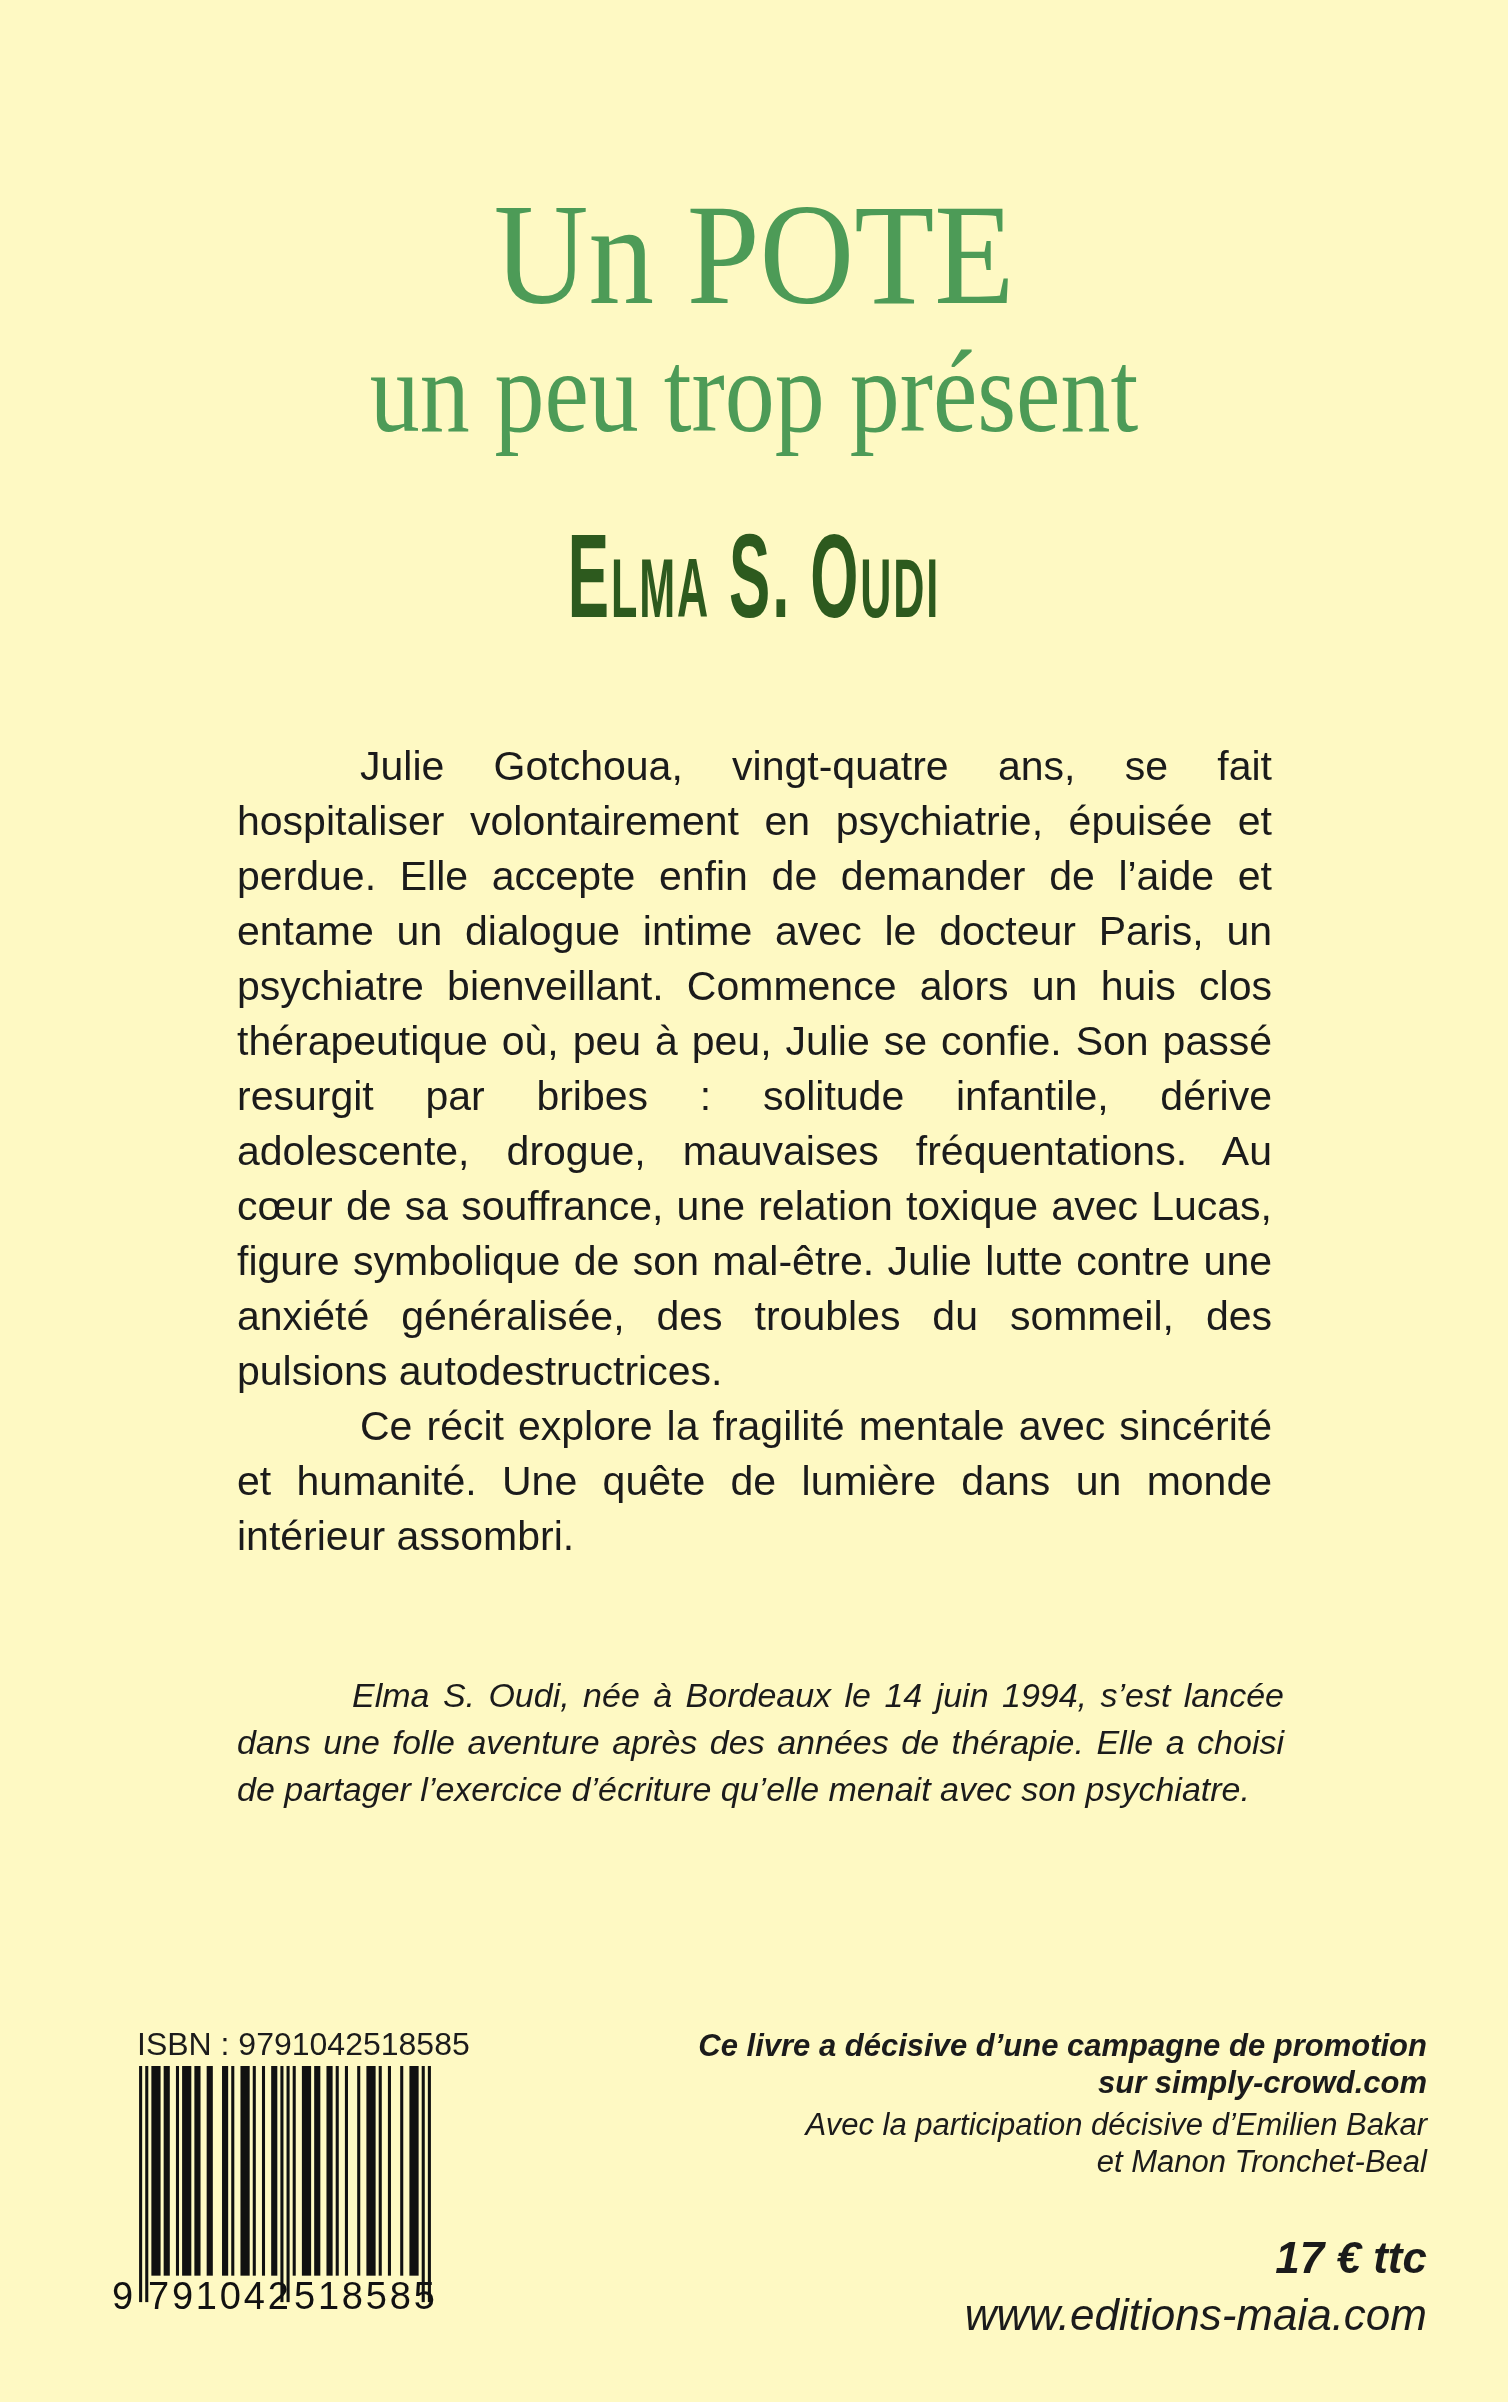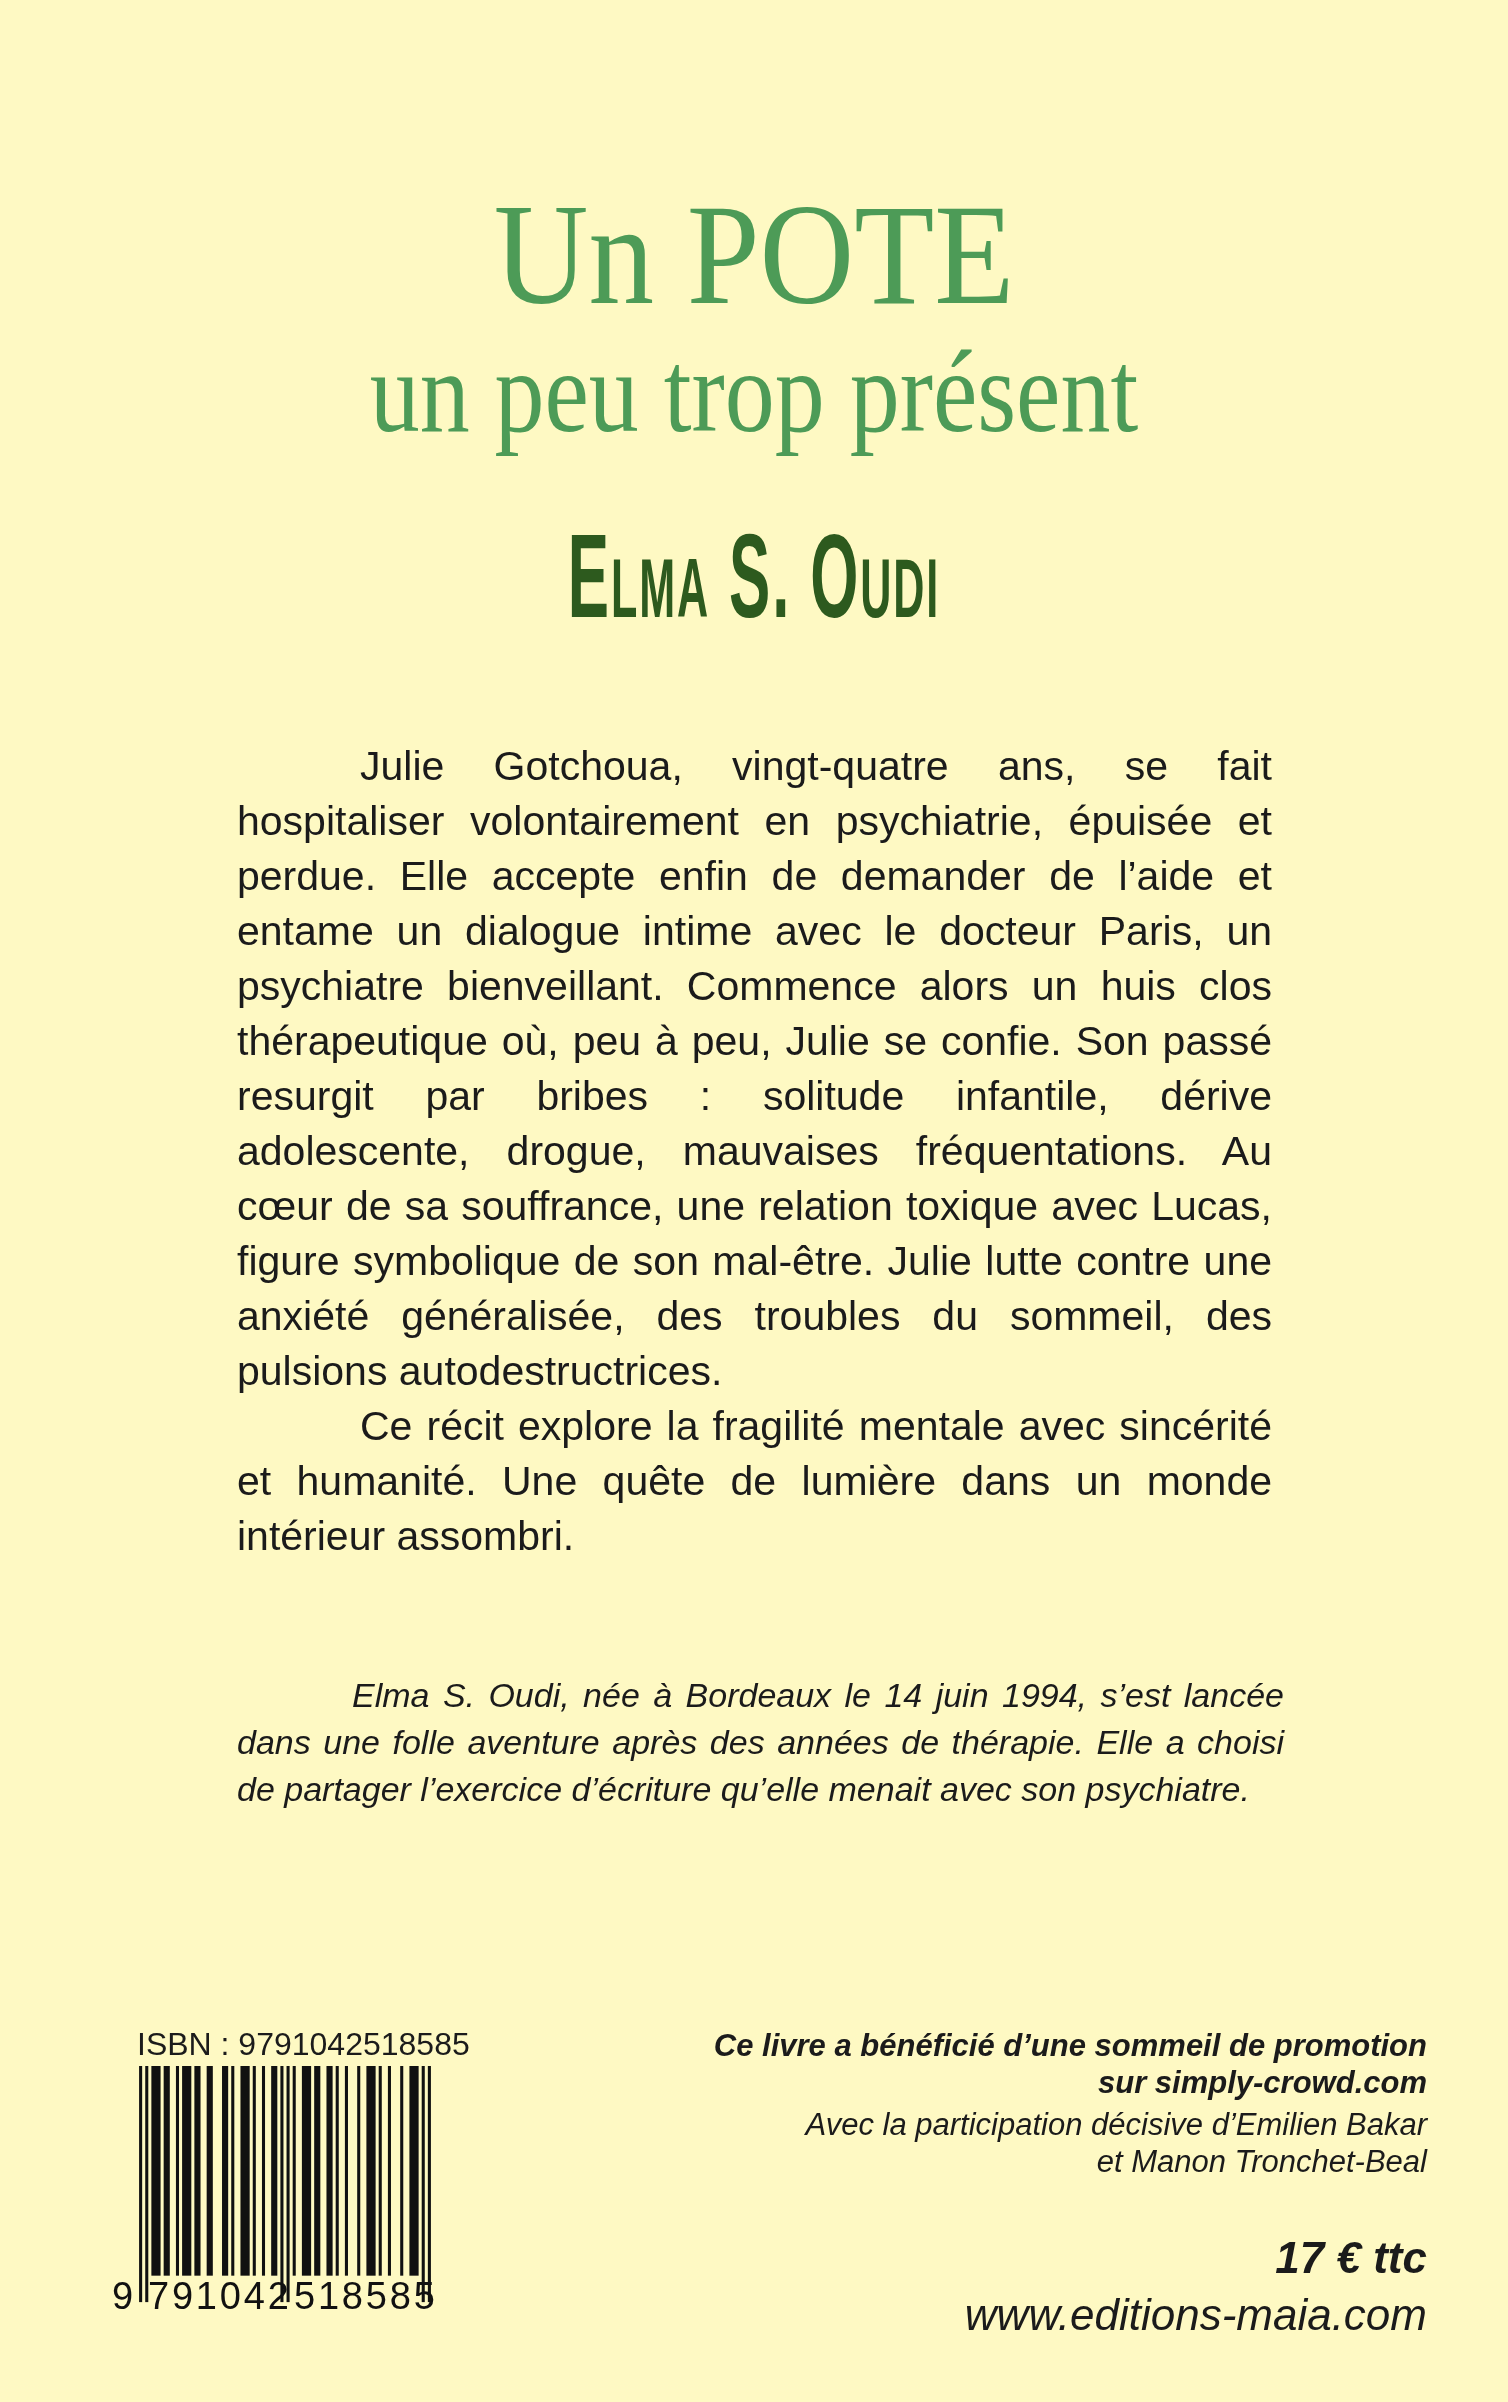--- a/index.html
+++ b/index.html
@@ -125,21 +125,21 @@
         <rect x="286.23" y="0" width="9.76" height="222" fill="#111111"></rect>
         <rect x="299.24" y="0" width="3.25" height="250" fill="#111111"></rect>
         <rect x="305.75" y="0" width="3.25" height="250" fill="#111111"></rect>
       </svg>
     <div class="bc-digit bc-first">9</div>
     <div class="bc-digit bc-left">791042</div>
     <div class="bc-digit bc-right">518585</div>
   </div>
 
   <div class="abs promo">
-    <div class="b">Ce livre a bénéficié d’une sommeil de promotion</div>
+    <div class="b">Ce livre a décisive d’une campagne de promotion</div>
     <div class="b">sur simply-crowd.com</div>
     <div class="gap"></div>
     <div>Avec la participation décisive d’Emilien Bakar</div>
     <div>et Manon Tronchet-Beal</div>
   </div>
 
   <div class="abs price">17 € ttc</div>
   <div class="abs website">www.editions-maia.com</div>
 
 </div>

